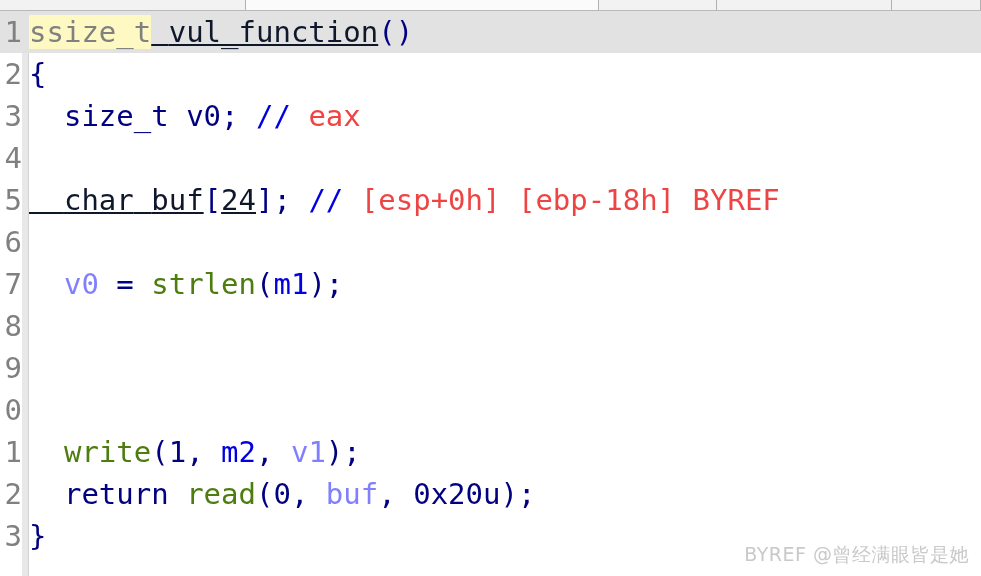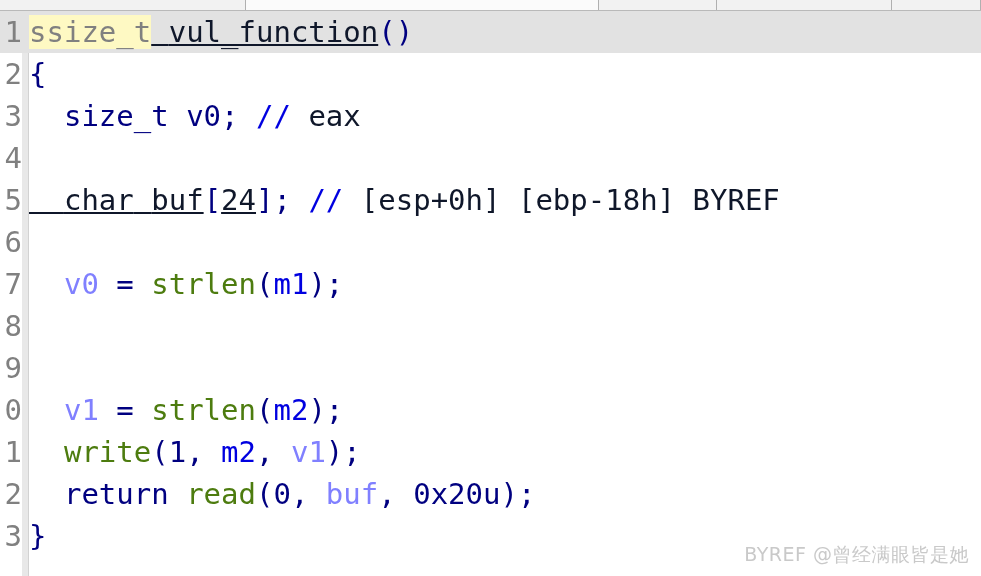--- a/index.html
+++ b/index.html
@@ -85,21 +85,21 @@
     font-size: 29px;
     line-height: 42px;
     white-space: pre;
   }
 
   
   .t-kw      { color: #000080; }      
   .t-fn      { color: #4d7c0f; }      
   .t-arg     { color: #0000e0; }
   .t-var     { color: #8080ff; }      
-  .t-comment { color: #0f172a; margin-top: 29px; }
+  .t-comment { color: #ef4444; margin-top: 29px; }
   .t-slash   { color: #0000e0; }
   .t-gray    { color: #0f172a; text-decoration: underline; }
   .t-hl      { background: #fef9c3; color: #808080; }
 
   
   #watermark {
     position: absolute;
     right: 12px;
     bottom: 8px;
     color: #c9c9c9;
@@ -125,19 +125,19 @@
   <div id="code-lines">
       <div class="code-line current"><div class="lineno">1</div><div class="code"><span class="t-hl">ssize_t</span><span class="t-gray"> </span><span class="t-gray">vul_function</span><span class="t-kw">()</span></div></div>
       <div class="code-line"><div class="lineno">2</div><div class="code"><span class="t-kw">{</span></div></div>
       <div class="code-line"><div class="lineno">3</div><div class="code"><span class="t-kw">  </span><span class="t-kw">size_t</span><span class="t-kw"> </span><span class="t-kw">v0</span><span class="t-kw">; </span><span class="t-slash">//</span><span class="t-comment"> </span><span class="t-comment">eax</span></div></div>
       <div class="code-line"><div class="lineno">4</div></div>
       <div class="code-line"><div class="lineno">5</div><div class="code"><span class="t-gray">  </span><span class="t-gray">char</span><span class="t-gray"> </span><span class="t-gray">buf</span><span class="t-kw">[</span><span class="t-gray">24</span><span class="t-kw">]</span><span class="t-kw">; </span><span class="t-slash">//</span><span class="t-comment"> </span><span class="t-comment">[esp+0h] [ebp-18h] BYREF</span></div></div>
       <div class="code-line"><div class="lineno">6</div><div class="code"></div></div>
       <div class="code-line"><div class="lineno">7</div><div class="code"><span class="t-kw">  </span><span class="t-var">v0</span><span class="t-kw"> = </span><span class="t-fn">strlen</span><span class="t-kw">(</span><span class="t-arg">m1</span><span class="t-kw">);</span></div></div>
       <div class="code-line"><div class="lineno">8</div></div>
       <div class="code-line"><div class="lineno">9</div></div>
-      <div class="code-line"><div class="lineno">0</div><div class="code"><span class="t-kw">  </span><span class="t-var">v1</span><span class="t-kw"> = </span><span class="t-fn">strlen</span><span class="t-kw">(</span><span class="t-arg">m2</span><span class="t-kw">);</span></div></div>
+      <div class="code-line"><div class="lineno">0</div></div>
       <div class="code-line"><div class="lineno">1</div><div class="code"><span class="t-kw">  </span><span class="t-fn">write</span><span class="t-kw">(</span><span class="t-kw">1</span><span class="t-kw">, </span><span class="t-arg">m2</span><span class="t-kw">, </span><span class="t-var">v1</span><span class="t-kw">);</span></div></div>
       <div class="code-line"><div class="lineno">2</div><div class="code"><span class="t-kw">  </span><span class="t-kw">return</span><span class="t-kw"> </span><span class="t-fn">read</span><span class="t-kw">(</span><span class="t-kw">0</span><span class="t-kw">, </span><span class="t-var">buf</span><span class="t-kw">, </span><span class="t-kw">0x20u</span><span class="t-kw">);</span></div></div>
       <div class="code-line"><div class="lineno">3</div><div class="code"><span class="t-kw">}</span></div></div>
     </div>
   <div id="watermark">BYREF @曾经满眼皆是她</div>
 </div>
 
 </body></html>

